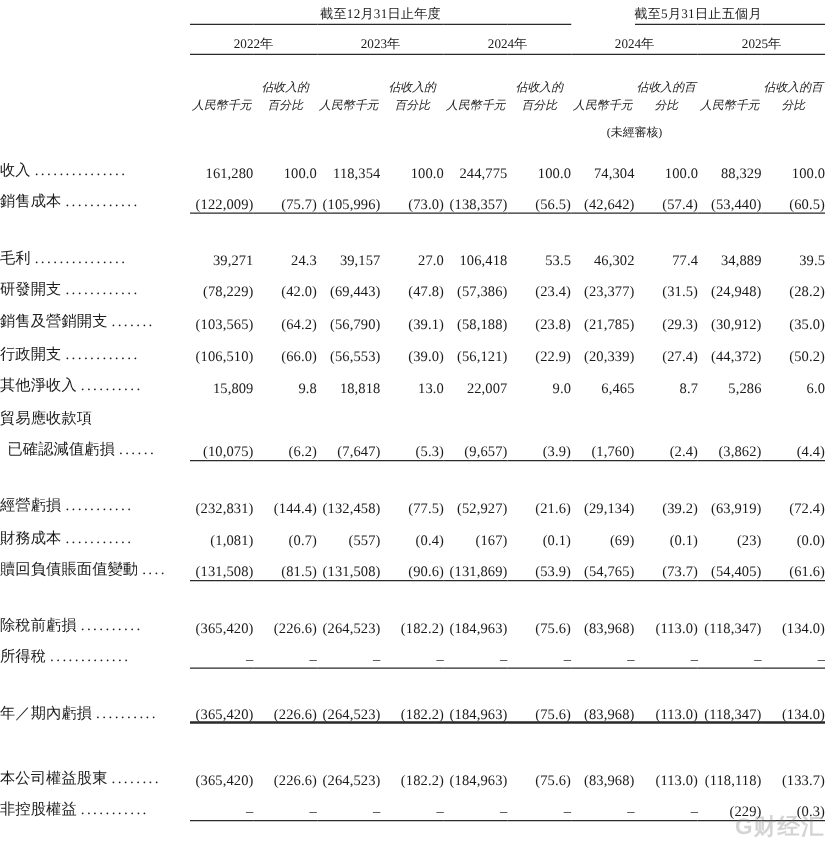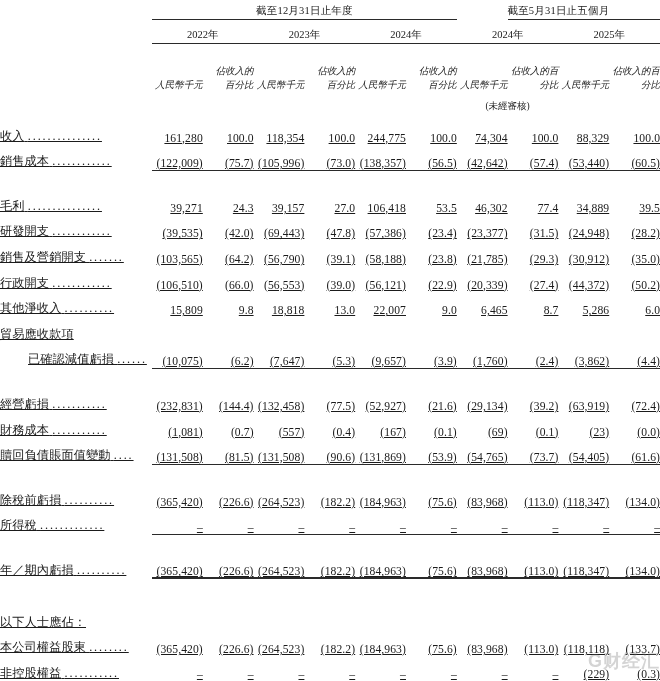--- a/index.html
+++ b/index.html
@@ -55,21 +55,21 @@
 
   .yr-title {
     text-align: center;
     font-size: 10.5px;
     font-weight: bold;
     padding-bottom: 3px;
     white-space: nowrap;
   }
 
   .unit-cell {
-    text-align: right;
+    text-align: center;
     font-size: 9.5px;
     font-style: italic;
     line-height: 1.45;
     padding-bottom: 2px;
     white-space: nowrap;
   }
   .unit-cell .l2 { display: block; }
   .unaudited {
     text-align: center;
     font-size: 9.5px;
@@ -82,31 +82,31 @@
     font-size: 12.2px;
     white-space: nowrap;
     padding-right: 6px;
     letter-spacing: 0.1px;
     overflow: hidden;
   }
   .rowlabel .leader {
     letter-spacing: 1.9px;
     font-size: 12.2px;
   }
-  .rowlabel.indent { padding-left: 28px; }
+  .rowlabel.indent { padding-left: 6px; }
 
   .num {
     text-align: right;
     font-size: 11.6px;
     white-space: nowrap;
     padding-right: 9px;
     letter-spacing: 0.1px;
   }
 
-  tr.r { height: 25.6px; text-decoration: underline; }
+  tr.r { height: 25.6px; }
   tr.r-gap { height: 19px; }
   tr.r-gap2 { height: 26px; }
 
   .b { font-weight: bold; }
 
   
   .ul-single { border-bottom: 1px solid #2a2a2a; }
   .ul-double {
     border-bottom: 1px solid #2a2a2a;
     box-shadow: inset 0 -4px 0 -3px #2a2a2a;
@@ -262,21 +262,21 @@
           <td class="num b">27.0</td>
           <td class="num b">106,418</td>
           <td class="num b">53.5</td>
           <td class="num b">46,302</td>
           <td class="num b">77.4</td>
           <td class="num b">34,889</td>
           <td class="num b">39.5</td>
         </tr>
         <tr class="r">
           <td class="rowlabel"><span>研發開支</span> <span class="leader">............</span></td>
-          <td class="num">(39,535)</td>
+          <td class="num">(78,229)</td>
           <td class="num">(42.0)</td>
           <td class="num">(69,443)</td>
           <td class="num">(47.8)</td>
           <td class="num">(57,386)</td>
           <td class="num">(23.4)</td>
           <td class="num">(23,377)</td>
           <td class="num">(31.5)</td>
           <td class="num">(24,948)</td>
           <td class="num">(28.2)</td>
         </tr>
@@ -429,33 +429,20 @@
           <td class="num b ul-double padb">(75.6)</td>
           <td class="num b ul-double padb">(83,968)</td>
           <td class="num b ul-double padb">(113.0)</td>
           <td class="num b ul-double padb">(118,347)</td>
           <td class="num b ul-double padb">(134.0)</td>
         </tr>
         <tr class="r-gap2">
           <td colspan="11"></td>
         </tr>
         <tr class="r">
-          <td class="rowlabel"><span>以下人士應佔：</span></td>
-          <td class="num"></td>
-          <td class="num"></td>
-          <td class="num"></td>
-          <td class="num"></td>
-          <td class="num"></td>
-          <td class="num"></td>
-          <td class="num"></td>
-          <td class="num"></td>
-          <td class="num"></td>
-          <td class="num"></td>
-        </tr>
-        <tr class="r">
           <td class="rowlabel"><span>本公司權益股東</span> <span class="leader">........</span></td>
           <td class="num">(365,420)</td>
           <td class="num">(226.6)</td>
           <td class="num">(264,523)</td>
           <td class="num">(182.2)</td>
           <td class="num">(184,963)</td>
           <td class="num">(75.6)</td>
           <td class="num">(83,968)</td>
           <td class="num">(113.0)</td>
           <td class="num">(118,118)</td>

